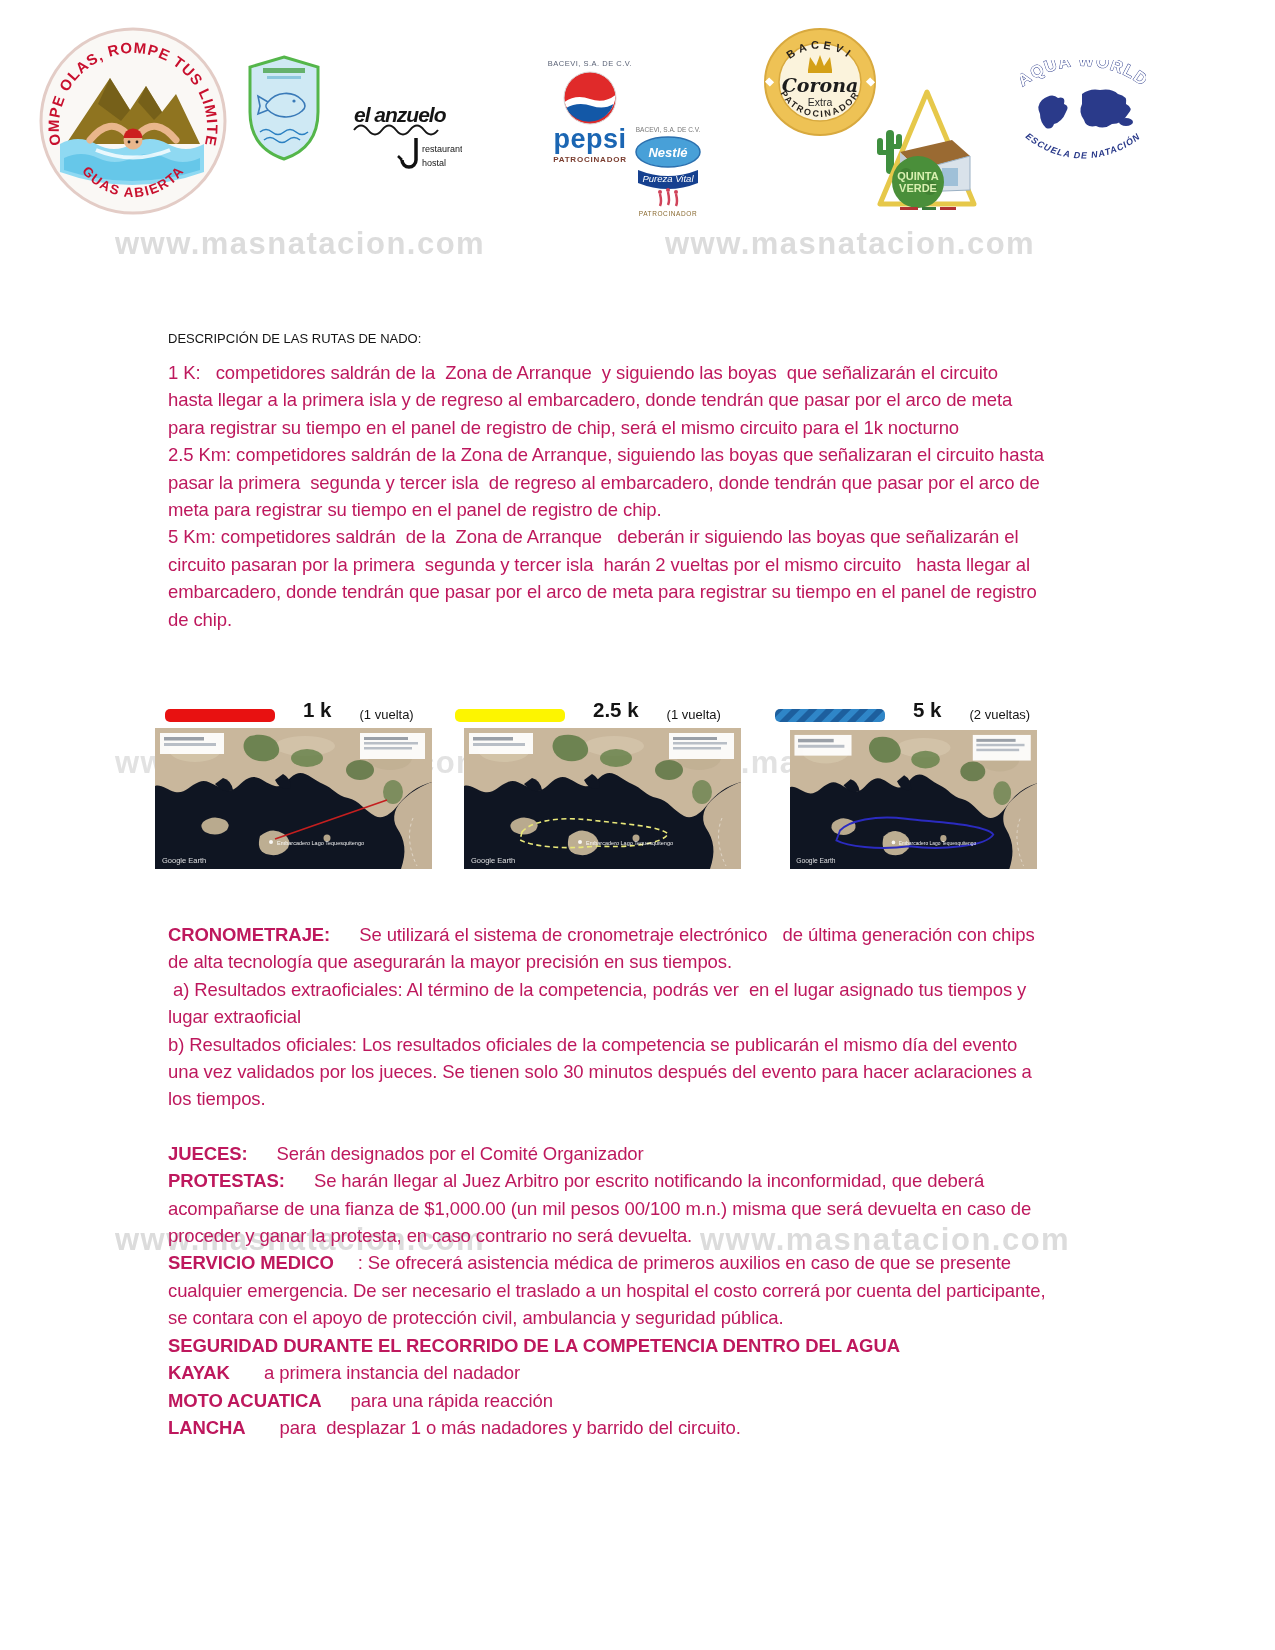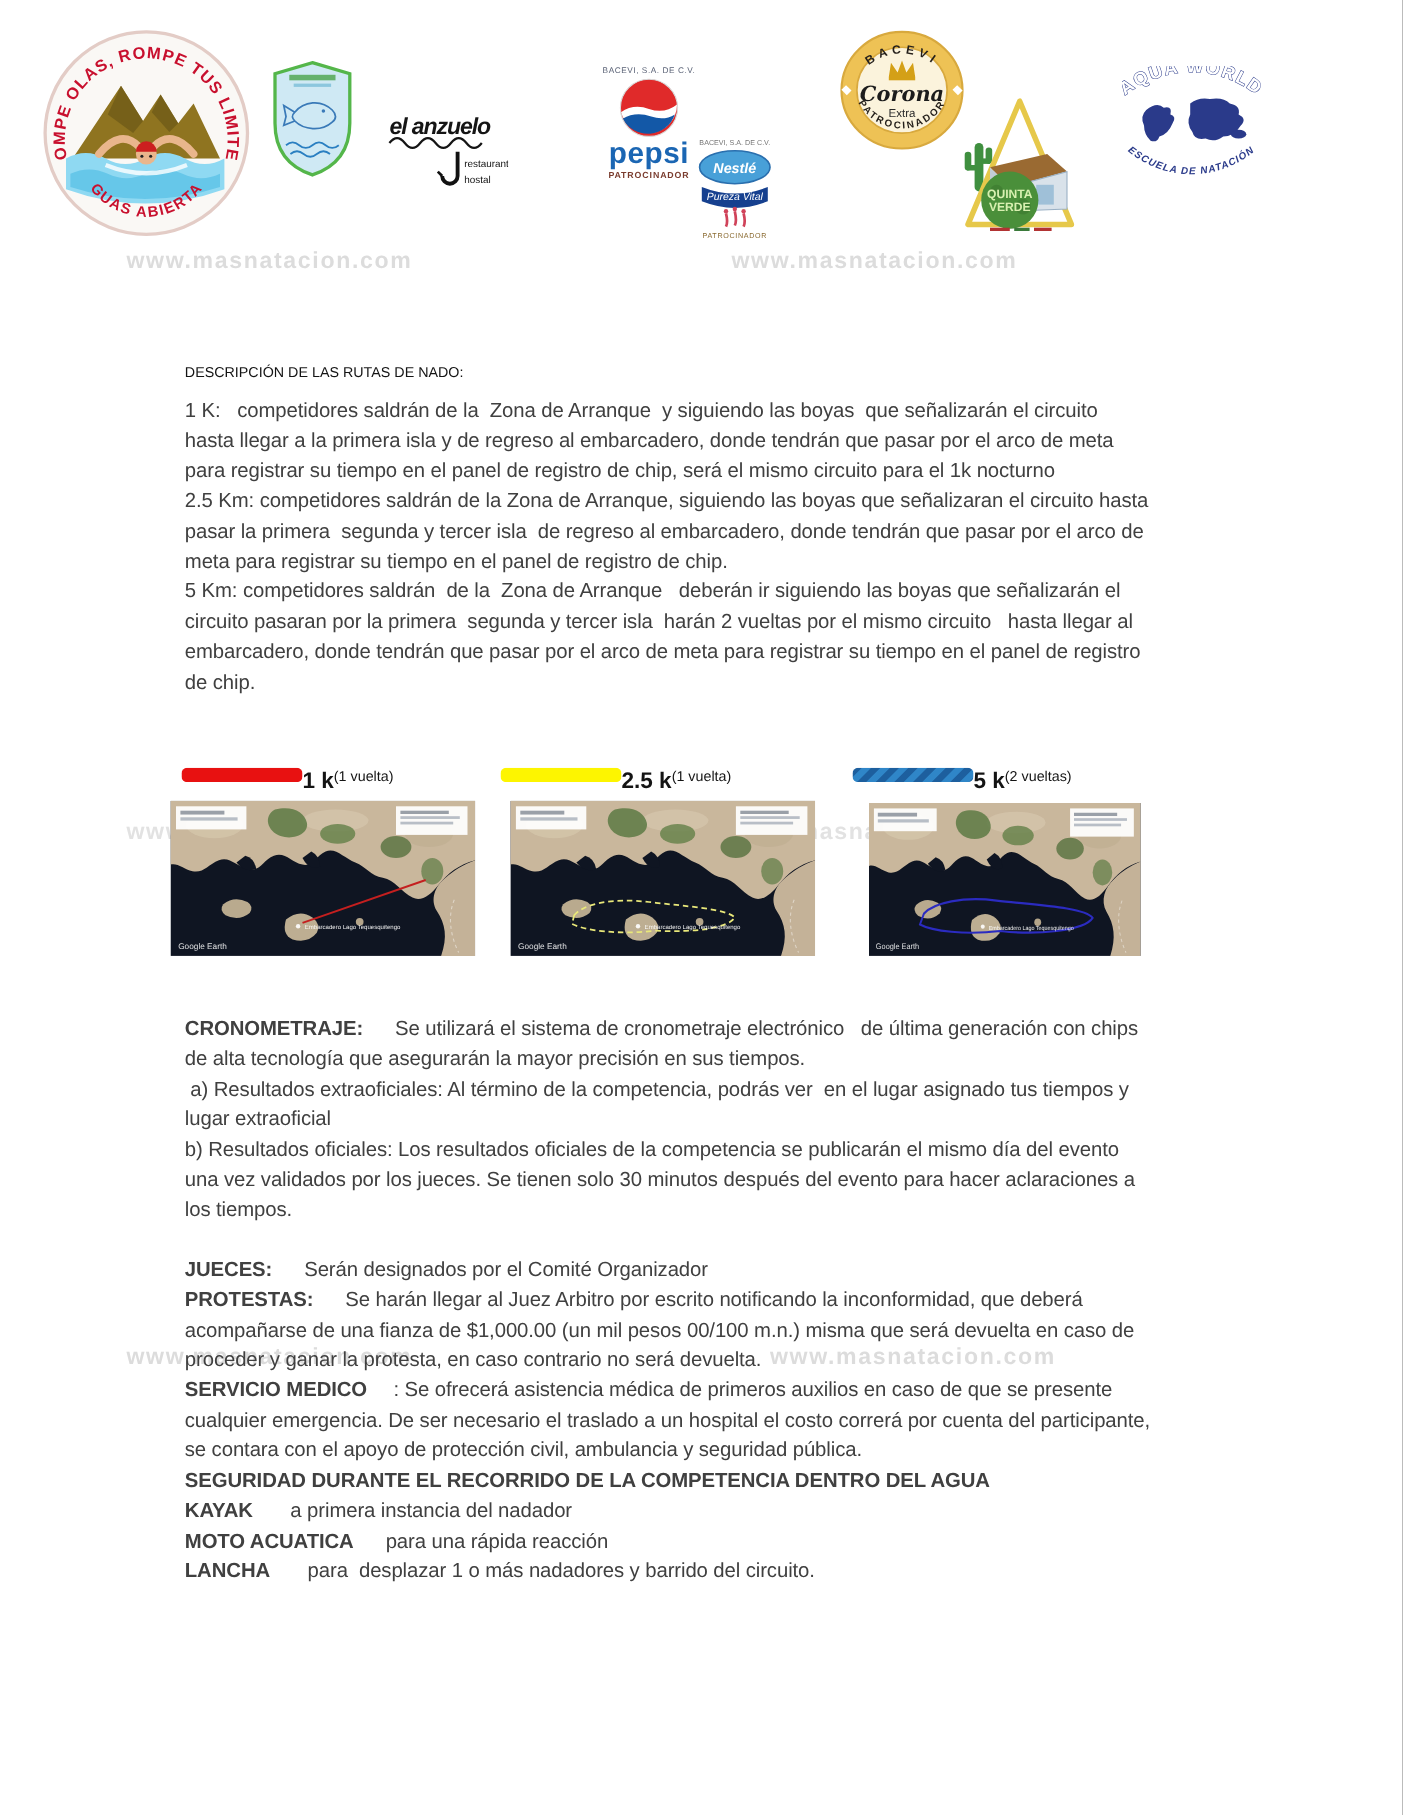--- a/index.html
+++ b/index.html
@@ -1,30 +1,30 @@
 <!DOCTYPE html>
 <html><head>
 <meta charset="utf-8">
 <style>
   html,body{margin:0;padding:0;background:#888;}
   #page{position:relative;width:1275px;height:1650px;background:#ffffff;overflow:hidden;
         font-family:"Liberation Sans",sans-serif;color:#141414;margin:0 auto;}
   .abs{position:absolute;}
   
-  .wm{position:absolute;font-weight:bold;font-size:21px;color:#dcdcdc;letter-spacing:1.5px;
+  .wm{position:absolute;font-weight:bold;font-size:31px;color:#dcdcdc;letter-spacing:1.5px;
       white-space:nowrap;mix-blend-mode:multiply;user-select:none;}
   
-  .body-text{font-size:18.5px;line-height:27.4px;letter-spacing:-0.1px;color:#404040;}
+  .body-text{font-size:18.5px;line-height:27.4px;letter-spacing:-0.1px;color:#be185d;}
   .title{font-weight:normal;font-size:13px;}
   .para{margin:0;white-space:pre-wrap;}
   .para .lead{font-weight:bold;}
   .para .rest{white-space:pre-wrap;margin-left:24px;}
   .spacer{height:27px;}
   
-  .legend-group{position:absolute;display:flex;align-items:flex-start;gap:0;height:24px;}
+  .legend-group{position:absolute;display:flex;align-items:flex-end;gap:28px;height:24px;}
   .legend-label{font-weight:bold;font-size:20.5px;font-family:"Liberation Sans",sans-serif;}
   .legend-note{font-size:13px;}
   .legend-bar{display:block;}
   
   .map{position:absolute;display:block;}
   svg text{font-family:"Liberation Sans",sans-serif;}
   .blackletter{font-family:"DejaVu Serif",serif;font-weight:bold;font-style:italic;}
 </style>
 </head>
 <body>

